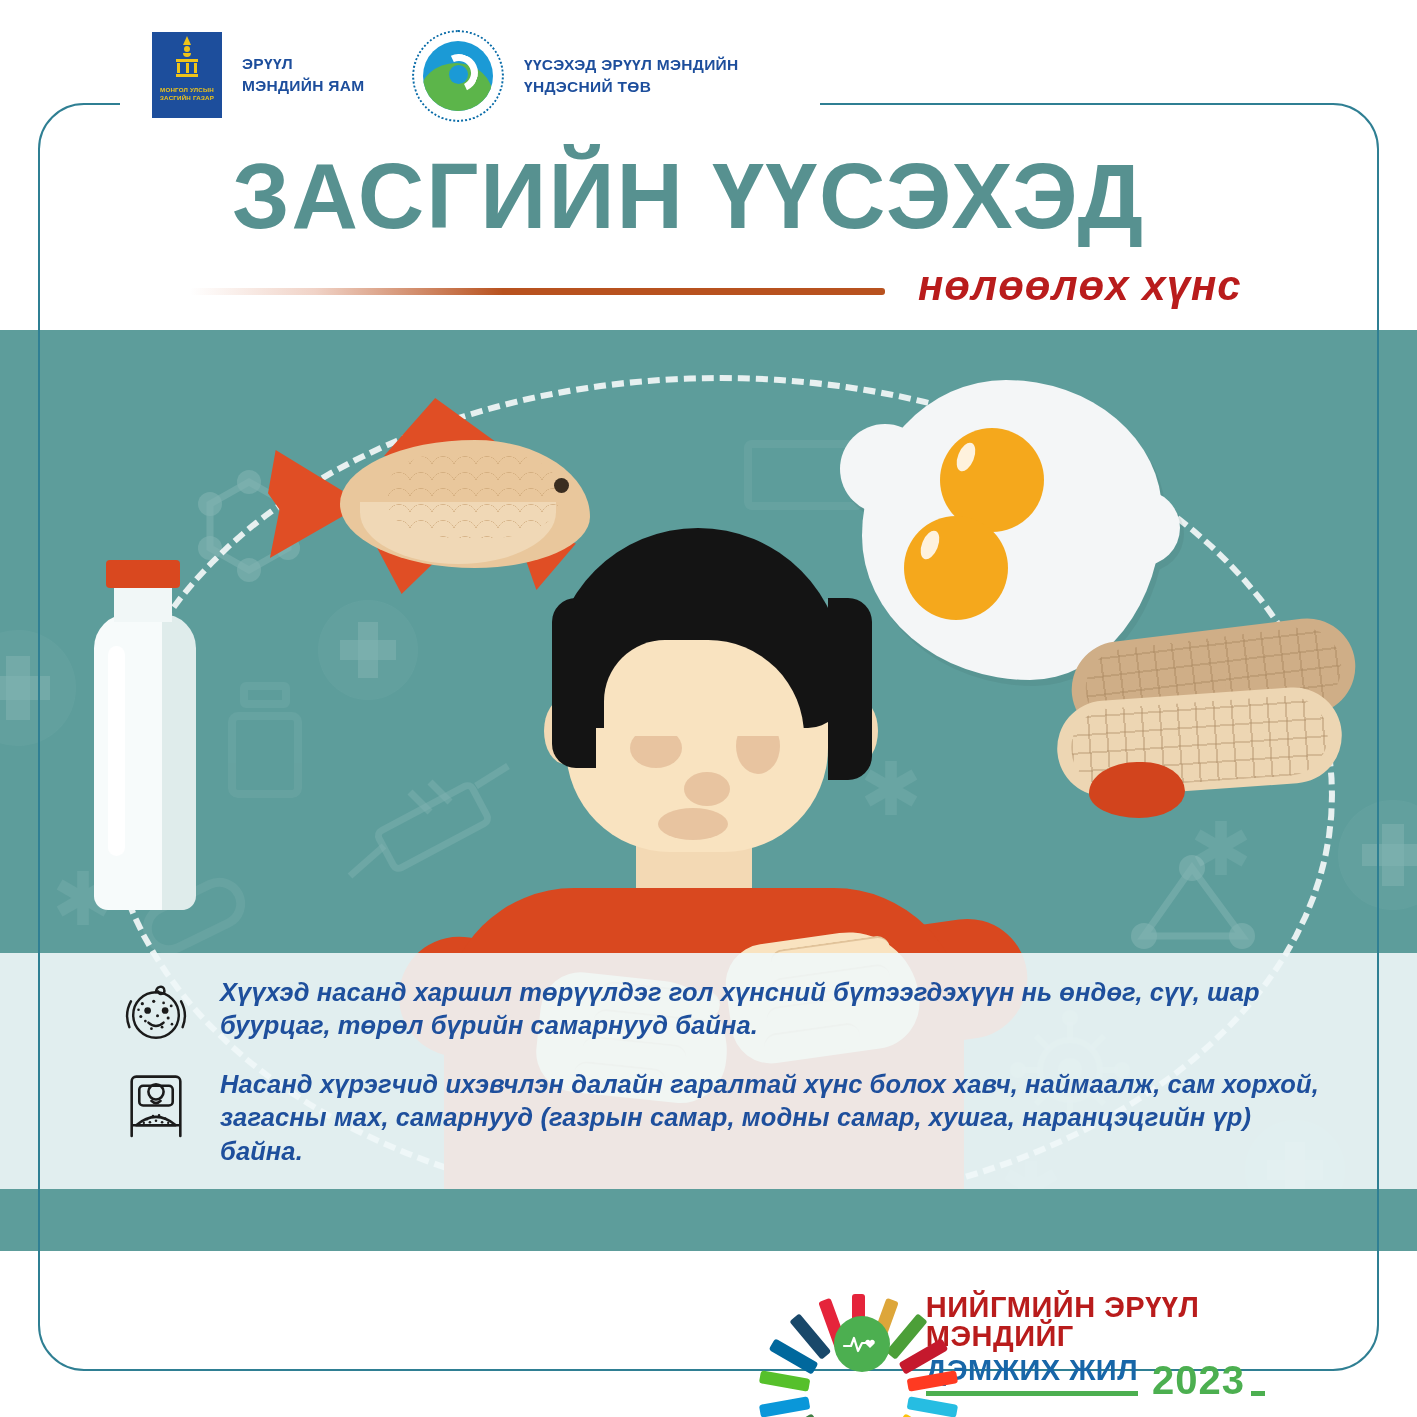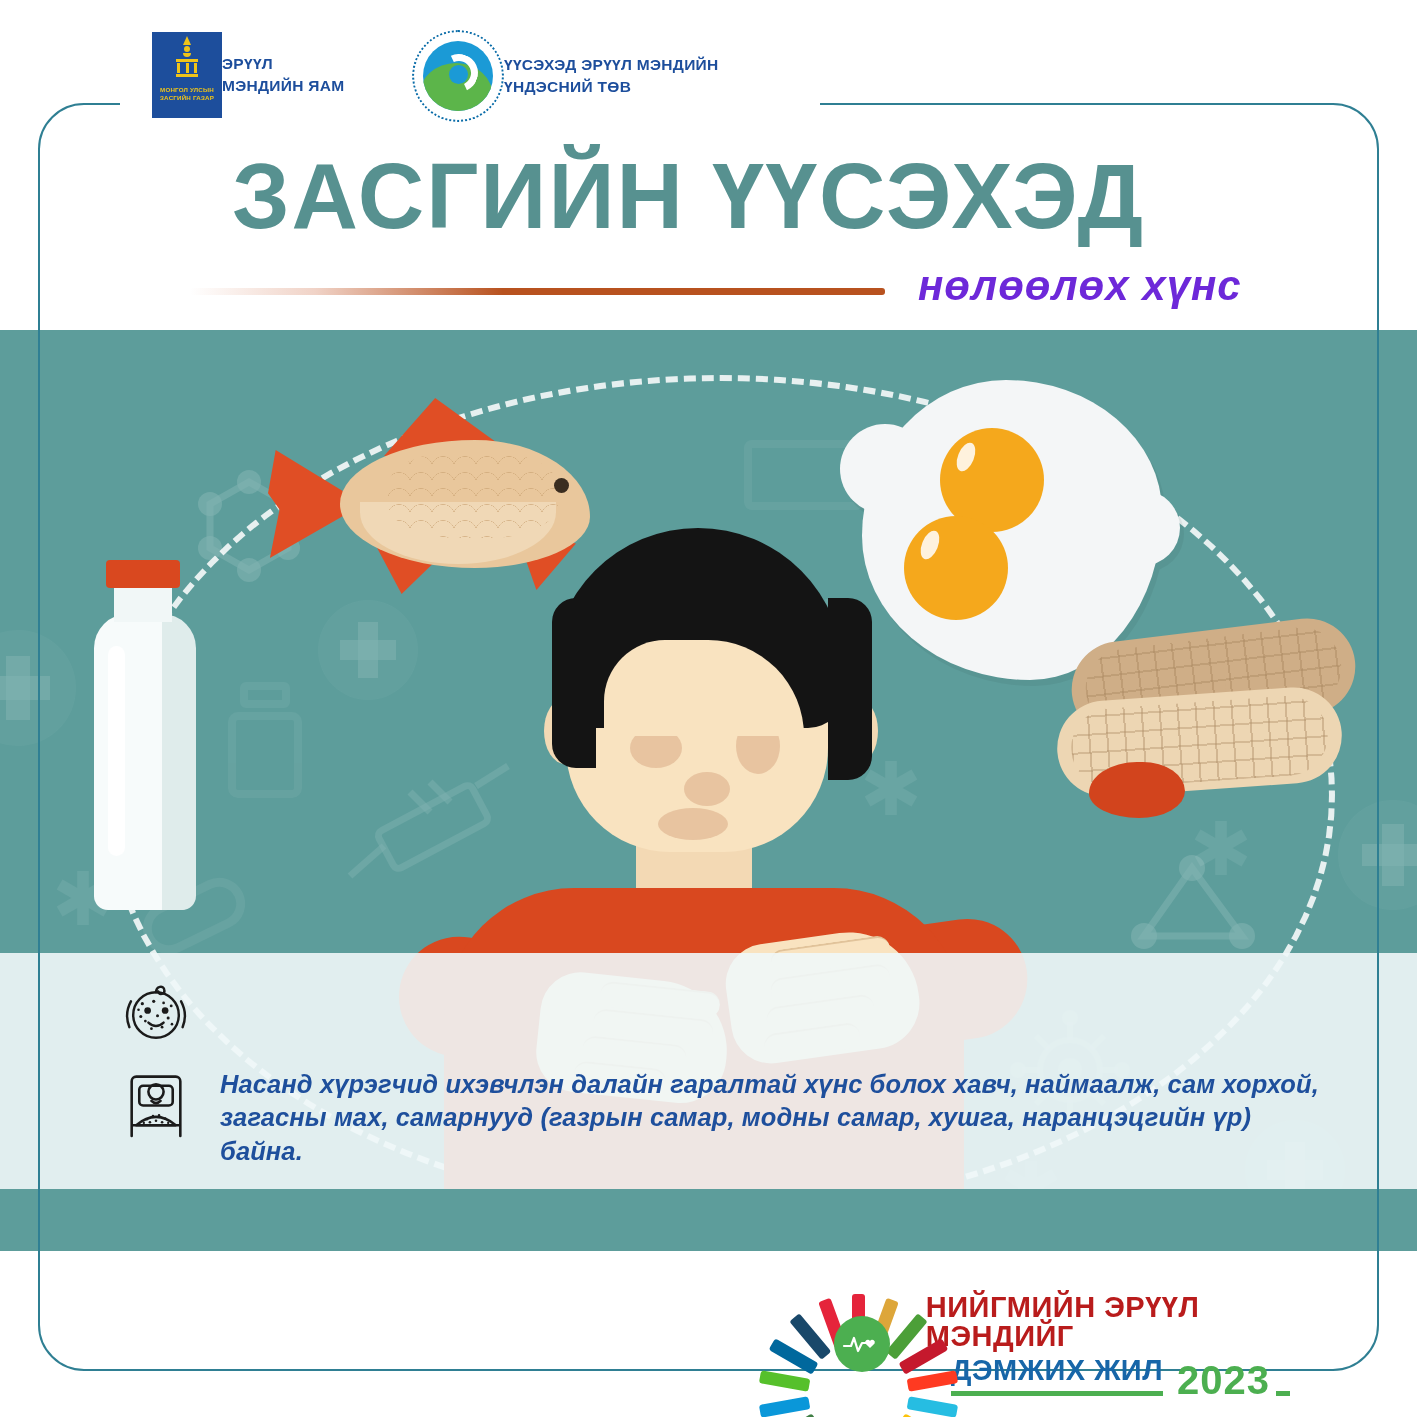--- a/index.html
+++ b/index.html
@@ -96,21 +96,21 @@
   .gov-emblem-text {
     margin-top: 4px;
     color: #f0c419;
     font-size: 6.2px;
     font-weight: bold;
     line-height: 1.35;
     text-align: center;
     letter-spacing: 0.2px;
   }
   .logo-caption {
-    margin-left: 0;
+    margin-left: 20px;
     color: #1d4e9c;
     font-size: 15.5px;
     font-weight: bold;
     line-height: 1.45;
     letter-spacing: 0.3px;
     white-space: pre-line;
   }
 
   .ncph-emblem {
     width: 92px; height: 92px;
@@ -173,21 +173,21 @@
   .rule {
     position: absolute;
     left: 190px; top: 26px;
     width: 695px; height: 7px;
     background: linear-gradient(to right, rgba(197,79,32,0) 0%, rgba(197,79,32,0.25) 18%, #b8521f 45%, #b8521f 100%);
     border-radius: 3px;
   }
   .subtitle {
     position: absolute;
     left: 918px; top: 0;
-    color: #6d28d9;
+    color: #b91c1c;
     font-size: 42px;
     font-weight: bold;
     font-style: italic;
     letter-spacing: 1px;
   }
 
   
   .illus {
     position: absolute;
     left: 0; top: 330px;
@@ -557,21 +557,20 @@
   .ft-l1 {
     color: #b91c1c; font-size: 29px; font-weight: bold;
     letter-spacing: 0.5px;
   }
   .ft-l2row { display: flex; align-items: flex-end; gap: 14px; margin-top: 5px; }
   .ft-l2 {
     color: #1766a8; font-size: 29px; font-weight: bold;
     letter-spacing: 0.5px;
     border-bottom: 5px solid #4caf50;
     padding-bottom: 6px;
-    margin-left: 25px;
   }
   .ft-year {
     color: #4caf50; font-size: 40px; font-weight: bold;
     letter-spacing: 1px;
     position: relative; top: 4px;
   }
   .ft-year::after {
     content: "";
     position: absolute; right: -20px; bottom: 4px;
     width: 14px; height: 5px; background: #4caf50;
@@ -810,20 +809,21 @@
           <circle cx="30" cy="56" r="2.0"></circle>
             <circle cx="36" cy="62" r="1.8"></circle>
           <circle cx="52" cy="55" r="2.0"></circle>
             <circle cx="66" cy="58" r="2.0"></circle>
           <circle cx="44" cy="72" r="1.8"></circle>
             <circle cx="58" cy="70" r="1.8"></circle>
           <circle cx="71" cy="66" r="1.7"></circle>
             <circle cx="27" cy="47" r="1.7"></circle>
         </g>
       </svg>
+      <div class="tp-text">Хүүхэд насанд харшил төрүүлдэг гол хүнсний бүтээгдэхүүн нь өндөг, сүү, шар буурцаг, төрөл бүрийн самарнууд байна.</div>
     </div>
 
     <div class="tp-row">
       <svg class="tp-icon" viewBox="0 0 100 100">
         <g fill="none" stroke="#1b1b1b" stroke-width="3.4" stroke-linecap="round" stroke-linejoin="round">
           <path d="M18 92 V20 a6 6 0 0 1 6 -6 h52 a6 6 0 0 1 6 6 V92"></path>
           <rect x="28" y="26" width="44" height="26" rx="5"></rect>
           <circle cx="50" cy="34" r="10"></circle>
           <path d="M44 46 q6 6 12 0"></path>
           <path d="M24 78 q26 -22 52 0 z"></path>

